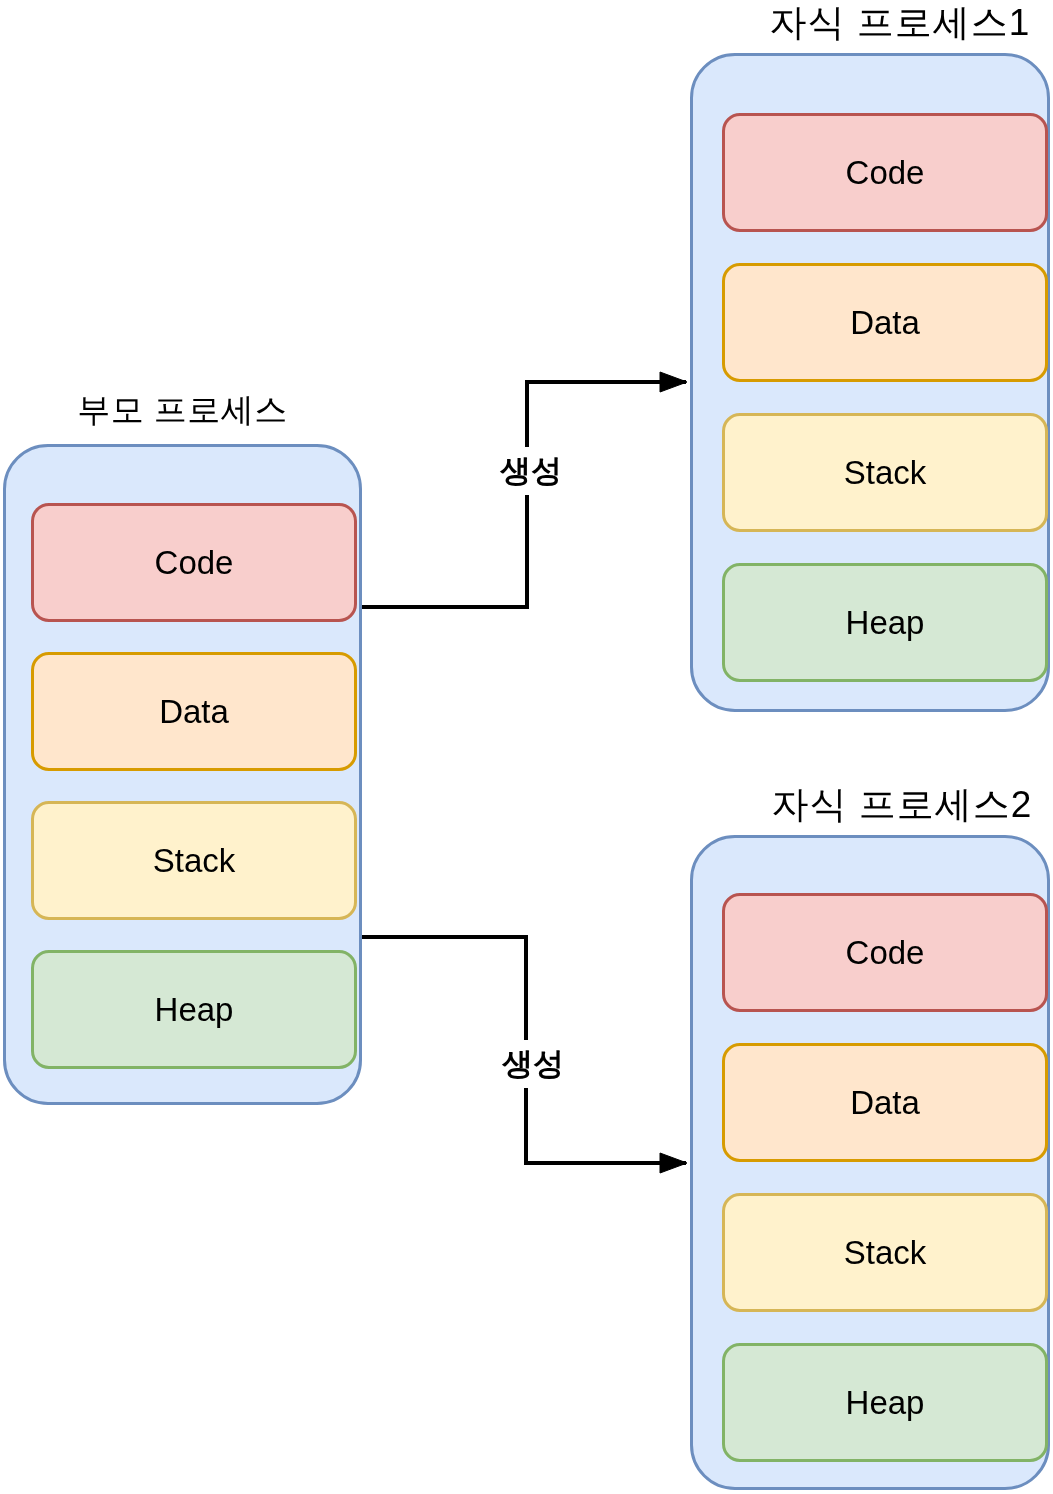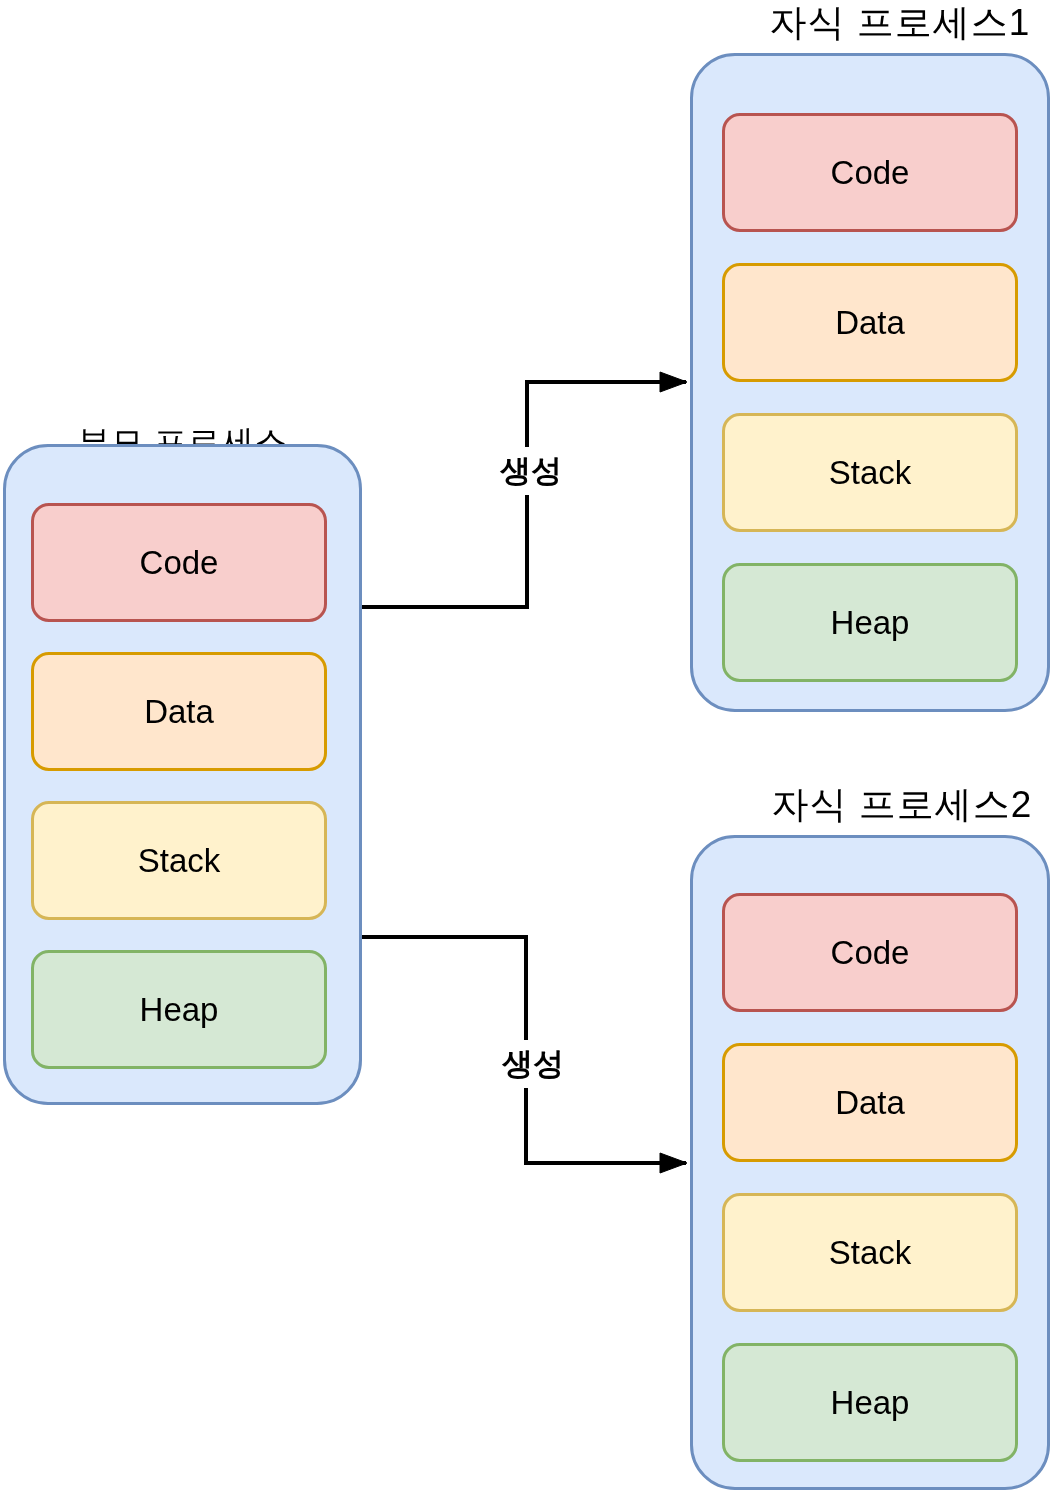--- a/index.html
+++ b/index.html
@@ -35,21 +35,20 @@
     color: #000000;
     white-space: nowrap;
     line-height: 1.1;
   }
   #parent-title {
     left: 3px;
     top: 392px;
     width: 359px;
     font-size: 33px;
     letter-spacing: 0.5px;
-    margin-top: 32px;
   }
   #child1-title {
     left: 720px;
     top: 3px;
     width: 360px;
     font-size: 37px;
     letter-spacing: 1px;
   }
   #child2-title {
     left: 722px;
@@ -78,21 +77,21 @@
     height: 659px;
   }
   #child2-container {
     left: 690px;
     top: 835px;
     width: 360px;
     height: 655px;
   }
   .mem-block {
     position: absolute;
-    width: 296px;
+    width: 326px;
     height: 119px;
     border: 3px solid;
     border-radius: 18px;
     box-sizing: border-box;
     display: flex;
     align-items: center;
     justify-content: center;
     font-size: 33px;
     color: #000000;
   }

